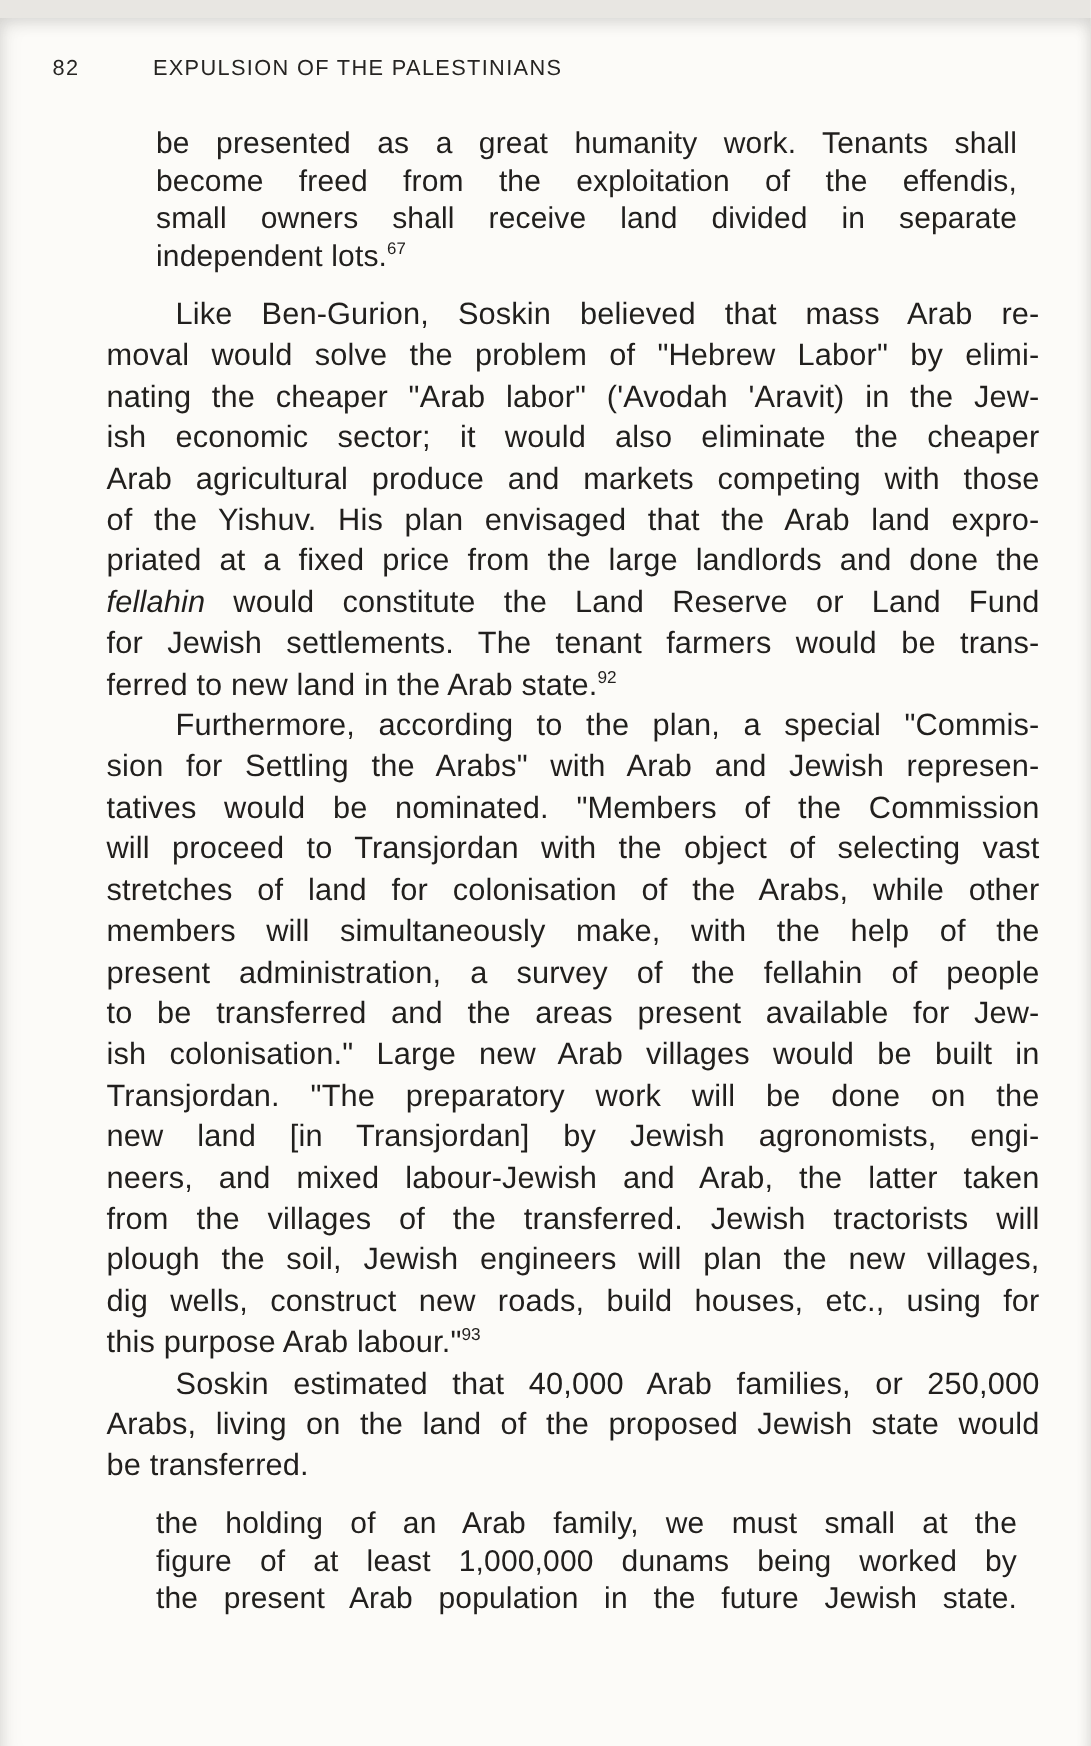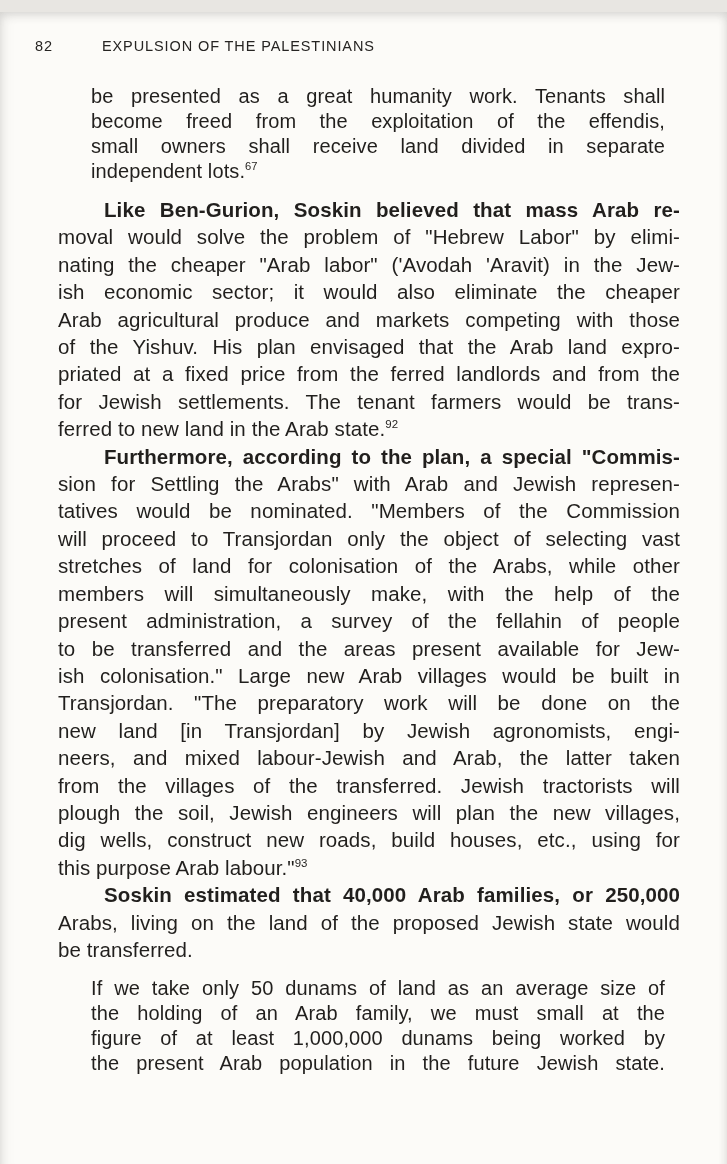--- a/index.html
+++ b/index.html
@@ -16,37 +16,37 @@
     overflow:hidden;
   }
   .header {
     position:absolute; top:26px; left:35px;
     font-size:14.5px; letter-spacing:0.9px;
     color:#262422;
     white-space:nowrap;
   }
   .running-title { margin-left:49px; }
   .body-text {
-    position:absolute; top:72px; left:58px; width:622px;
+    position:absolute; top:72px; left:71px; width:622px;
   }
   .block { margin:0; }
   .block.quote {
     margin-left:33px; width:574px;
     font-size:20px; line-height:25px;
     letter-spacing:0.1px;
   }
   .block.paragraph {
     font-size:20.5px; line-height:27.4px;
     letter-spacing:0.1px;
   }
   .block.quote + .block.paragraph { margin-top:12px; }
   .block.paragraph + .block.quote { margin-top:13px; }
   .line { text-align:justify; text-align-last:justify; }
   .line.no-just { text-align-last:left; }
-  .line.first-indent { text-indent:46px;font-weight:bold; }
+  .line.first-indent { text-indent:46px; }
   .line sup {
     font-size:0.56em; vertical-align:super; line-height:0; letter-spacing:0;
   }
   .line em { font-style:italic; }
 </style>
 </head>
 <body>
 
 <div class="page">
   <div class="header">
@@ -59,47 +59,47 @@
         <div class="line"><span>small owners shall receive land divided in separate</span></div>
         <div class="line no-just"><span>independent lots.</span><sup>67</sup></div>
       </div>
       <div class="block paragraph">
         <div class="line first-indent"><span>Like Ben-Gurion, Soskin believed that mass Arab re-</span></div>
         <div class="line"><span>moval would solve the problem of "Hebrew Labor" by elimi-</span></div>
         <div class="line"><span>nating the cheaper "Arab labor" ('Avodah 'Aravit) in the Jew-</span></div>
         <div class="line"><span>ish economic sector; it would also eliminate the cheaper</span></div>
         <div class="line"><span>Arab agricultural produce and markets competing with those</span></div>
         <div class="line"><span>of the Yishuv.  His plan envisaged that the Arab land expro-</span></div>
-        <div class="line"><span>priated at a fixed price from the ferred landlords and from the</span></div>
+        <div class="line"><span>priated at a fixed price from the large landlords and done the</span></div>
+        <div class="line"><em>fellahin</em><span> would constitute the Land Reserve or Land Fund</span></div>
         <div class="line"><span>for Jewish settlements.  The tenant farmers would be trans-</span></div>
         <div class="line no-just"><span>ferred to new land in the Arab state.</span><sup>92</sup></div>
       </div>
       <div class="block paragraph">
         <div class="line first-indent"><span>Furthermore, according to the plan, a special "Commis-</span></div>
         <div class="line"><span>sion for Settling the Arabs" with Arab and Jewish represen-</span></div>
         <div class="line"><span>tatives would be nominated.  "Members of the Commission</span></div>
-        <div class="line"><span>will proceed to Transjordan only the object of selecting vast</span></div>
+        <div class="line"><span>will proceed to Transjordan with the object of selecting vast</span></div>
         <div class="line"><span>stretches of land for colonisation of the Arabs, while other</span></div>
         <div class="line"><span>members will simultaneously make, with the help of the</span></div>
         <div class="line"><span>present administration, a survey of the fellahin of people</span></div>
         <div class="line"><span>to be transferred and the areas present available for Jew-</span></div>
         <div class="line"><span>ish colonisation."  Large new Arab villages would be built in</span></div>
         <div class="line"><span>Transjordan.  "The preparatory work will be done on the</span></div>
         <div class="line"><span>new land [in Transjordan] by Jewish agronomists, engi-</span></div>
         <div class="line"><span>neers, and mixed labour-Jewish and Arab, the latter taken</span></div>
         <div class="line"><span>from the villages of the transferred. Jewish tractorists will</span></div>
         <div class="line"><span>plough the soil, Jewish engineers will plan the new villages,</span></div>
         <div class="line"><span>dig wells, construct new roads, build houses, etc., using for</span></div>
         <div class="line no-just"><span>this purpose Arab labour."</span><sup>93</sup></div>
       </div>
       <div class="block paragraph">
         <div class="line first-indent"><span>Soskin estimated that 40,000 Arab families, or 250,000</span></div>
         <div class="line"><span>Arabs, living on the land of the proposed Jewish state would</span></div>
         <div class="line no-just"><span>be transferred.</span></div>
       </div>
       <div class="block quote">
-        <div class="line"><span>If we take only 50 dunams of land as an average size of</span></div>
         <div class="line"><span>the holding of an Arab family, we must small at the</span></div>
         <div class="line"><span>figure of at least 1,000,000 dunams being worked by</span></div>
         <div class="line"><span>the present Arab population in the future Jewish state.</span></div>
       </div>
     </div>
 </div>
 
 </body></html>

